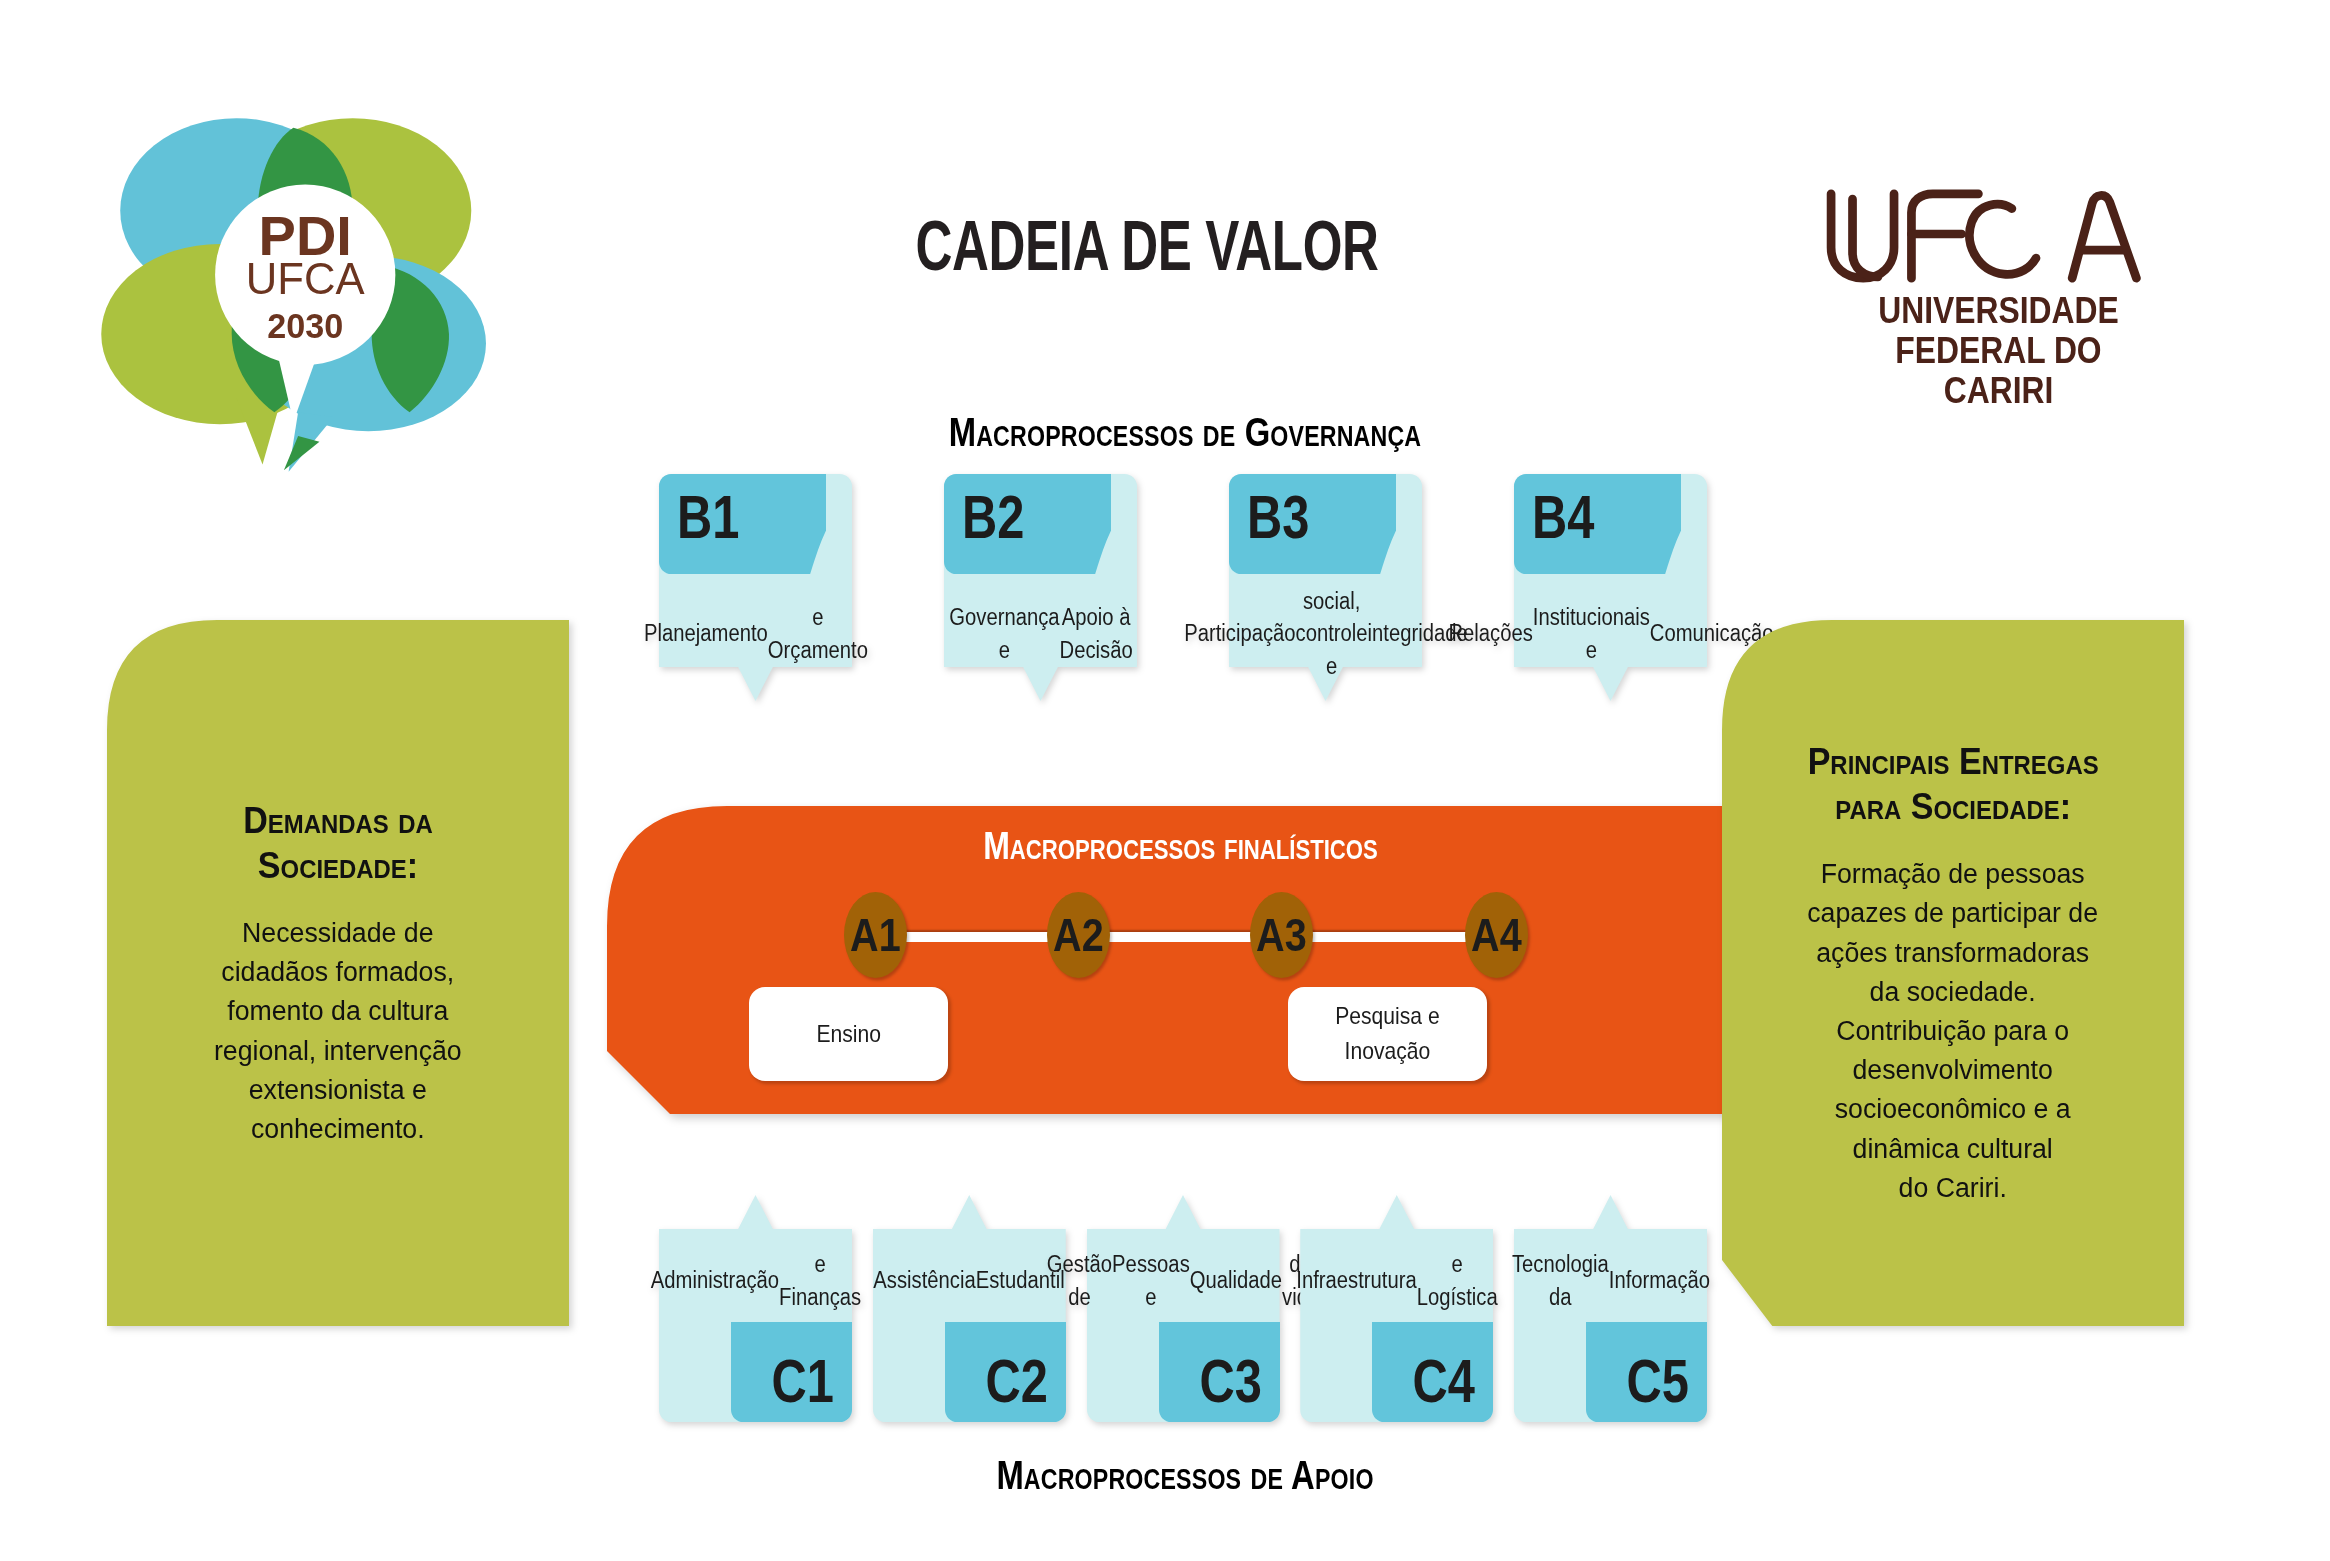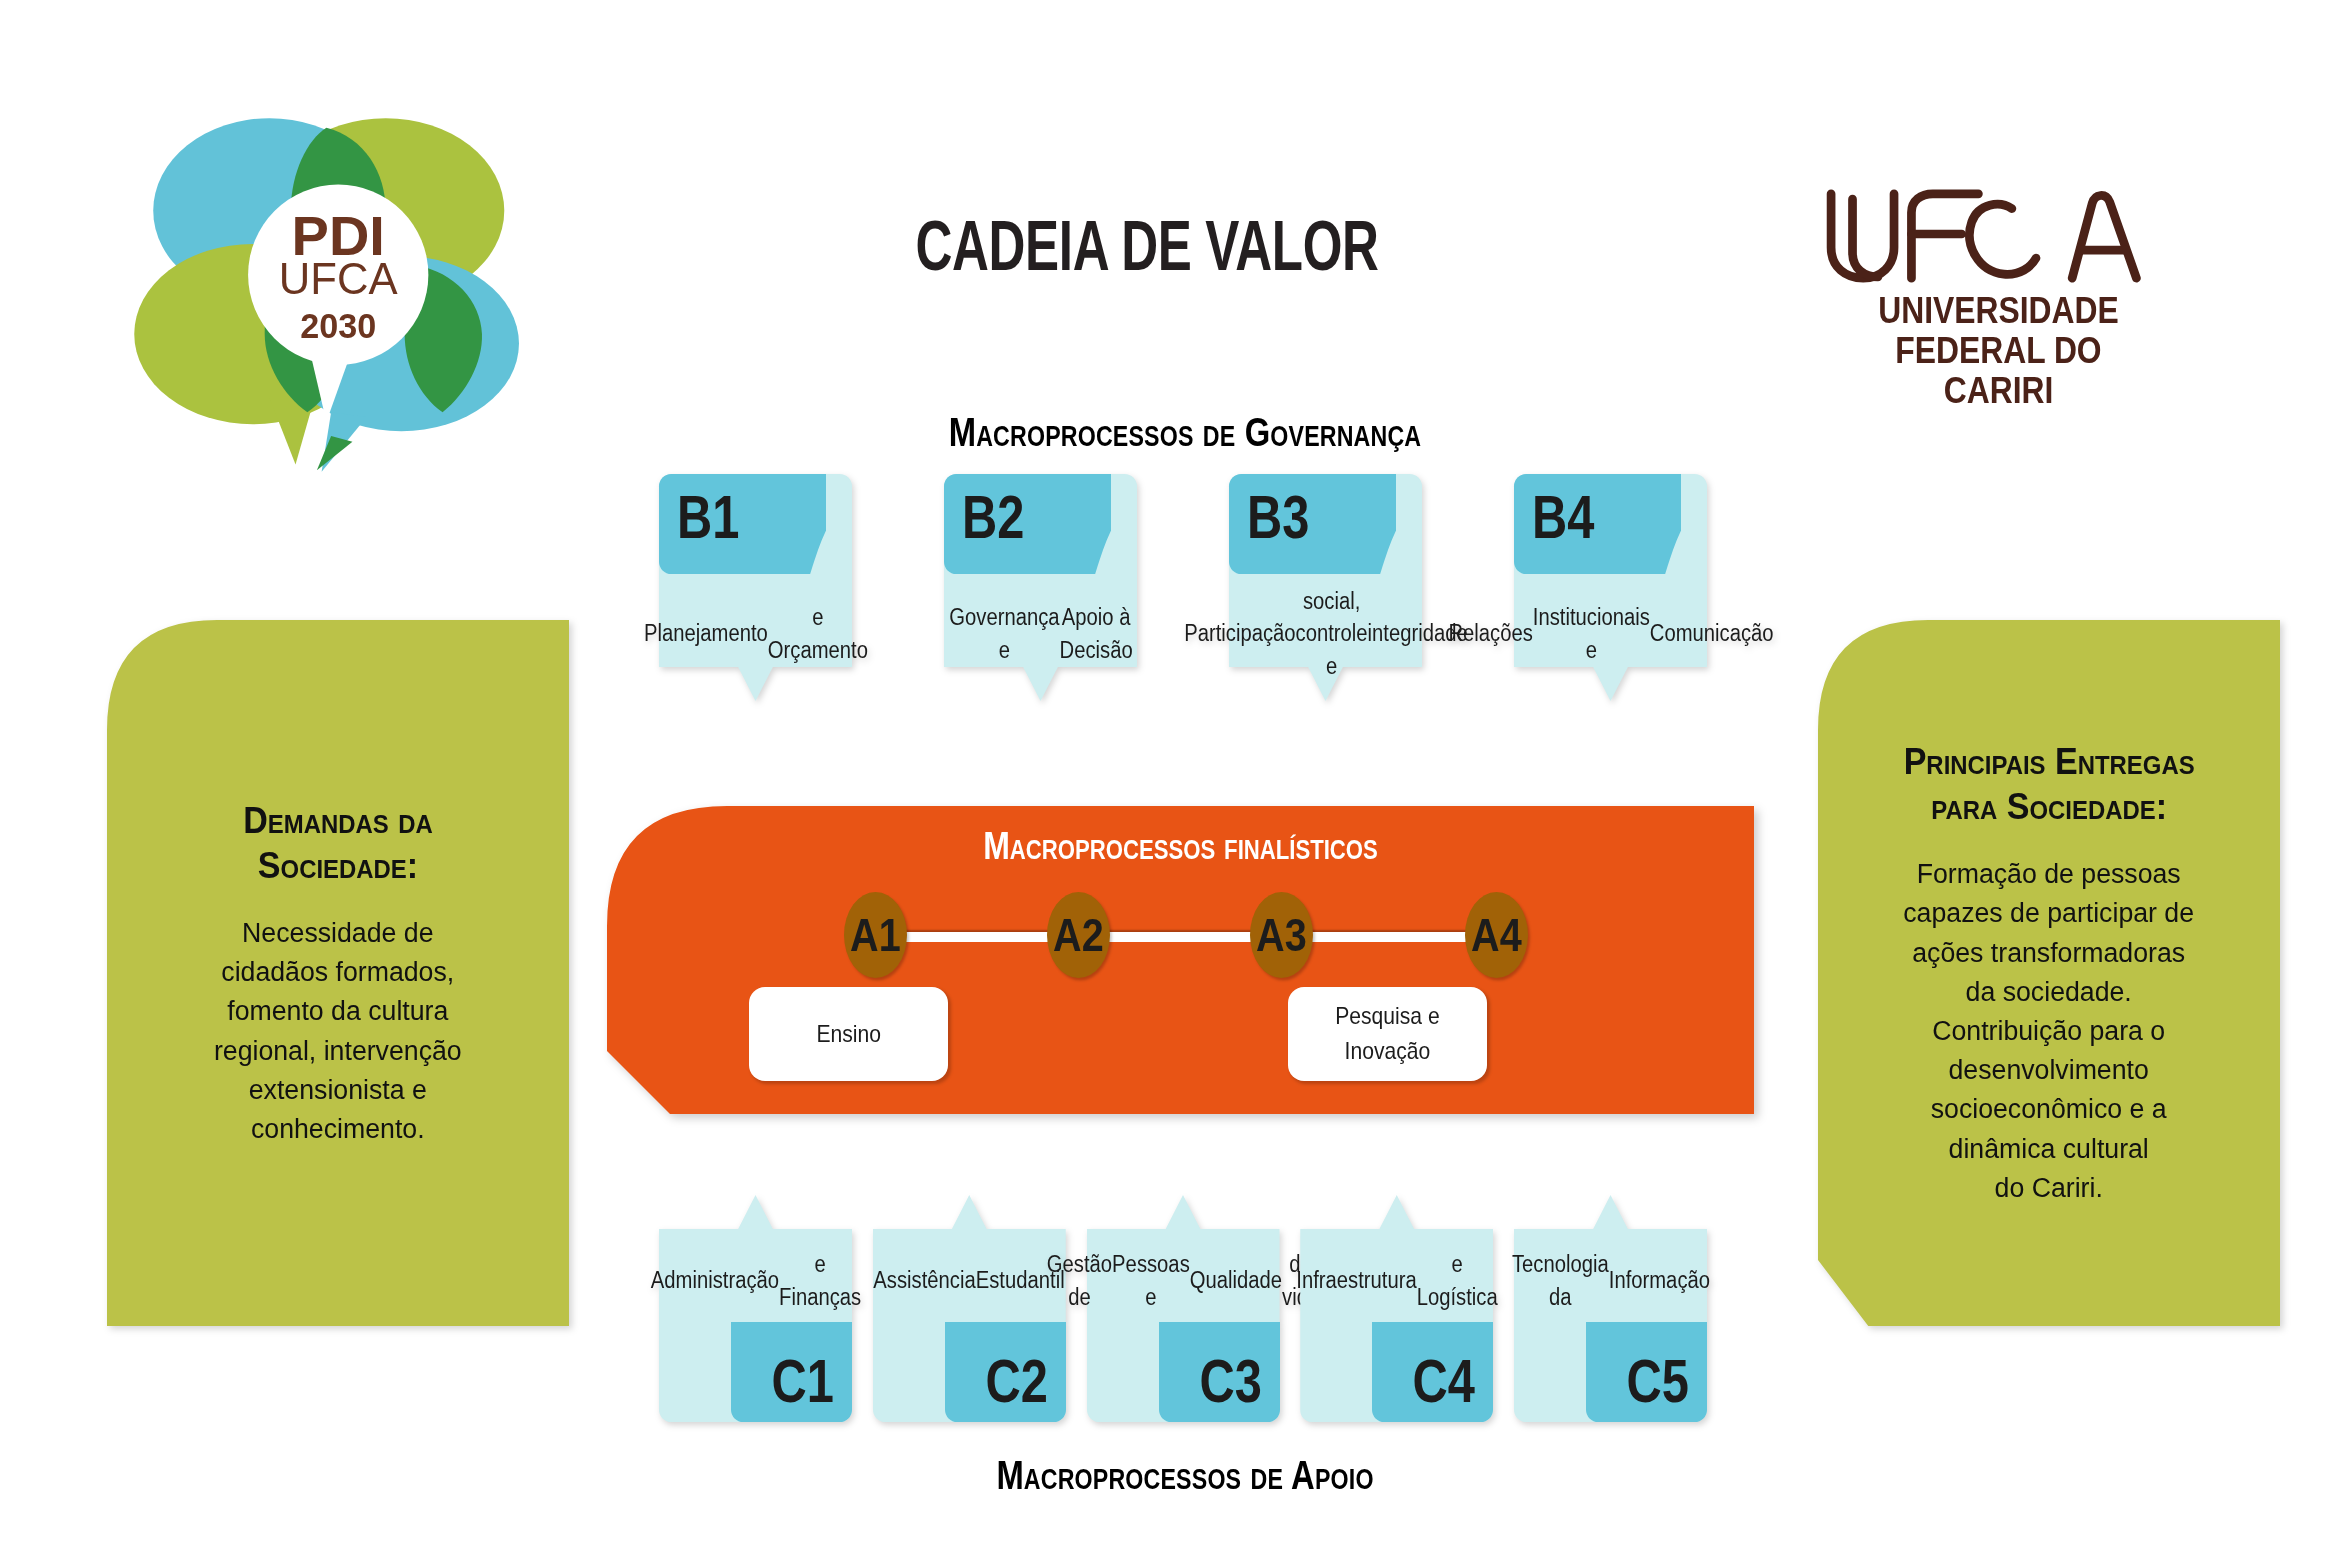--- a/index.html
+++ b/index.html
@@ -7,21 +7,21 @@
     background: #ffffff;
   }
   body {
     width: 2330px; height: 1562px;
     position: relative;
     font-family: "Liberation Sans", sans-serif;
     overflow: hidden;
   }
 
   
-  #pdi-logo { position: absolute; left: 127px; top: 85px; width: 394px; height: 389px; text-align: center; }
+  #pdi-logo { position: absolute; left: 94px; top: 85px; width: 394px; height: 389px; text-align: center; }
   #pdi-logo svg { width: 100%; height: 100%; display: block; }
 
   
   #main-title {
     position: absolute; left: 730px; top: 209px; width: 834px;
     text-align: center;
     font-family: "Liberation Sans Narrow", "Liberation Sans", sans-serif;
     font-weight: 700;
     font-size: 71px;
     letter-spacing: -0.5px;
@@ -214,21 +214,21 @@
     position: absolute; left: 107px; top: 620px;
     width: 462px; height: 706px;
     filter: drop-shadow(3.3px 3.8px 3.8px rgba(0,0,0,0.17));
   }
   #left-panel-bg {
     position:absolute; inset:0; background:#BBC248;
     -webkit-clip-path: path('M110,0 L865,0 Q975,0 975,110 L975,640 L895,745 L975,850 L975,1380 Q975,1490 865,1490 L110,1490 Q0,1490 0,1380 L0,110 Q0,0 110,0 Z');
     clip-path: path('M110,0 L865,0 Q975,0 975,110 L975,640 L895,745 L975,850 L975,1380 Q975,1490 865,1490 L110,1490 Q0,1490 0,1380 L0,110 Q0,0 110,0 Z');
   }
   #right-panel {
-    position: absolute; left: 1818px; top: 620px;
+    position: absolute; left: 1722px; top: 620px;
     width: 462px; height: 706px;
     filter: drop-shadow(3.3px 3.8px 3.8px rgba(0,0,0,0.17));
   }
   #right-panel-bg {
     position:absolute; inset:0; background:#BBC248;
     -webkit-clip-path: path('M110,0 L865,0 Q975,0 975,110 L975,1380 Q975,1490 865,1490 L110,1490 Q0,1490 0,1380 L0,850 L80,745 L0,640 L0,110 Q0,0 110,0 Z');
     clip-path: path('M110,0 L865,0 Q975,0 975,110 L975,1380 Q975,1490 865,1490 L110,1490 Q0,1490 0,1380 L0,850 L80,745 L0,640 L0,110 Q0,0 110,0 Z');
   }
   .panel-inner { position:absolute; inset:0; display:flex; flex-direction:column;
                  align-items:center; justify-content:center; padding: 0 50px; box-sizing:border-box; }

